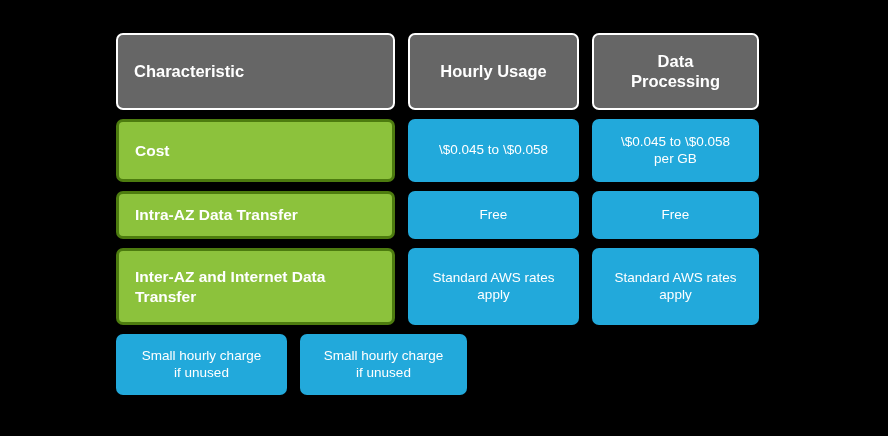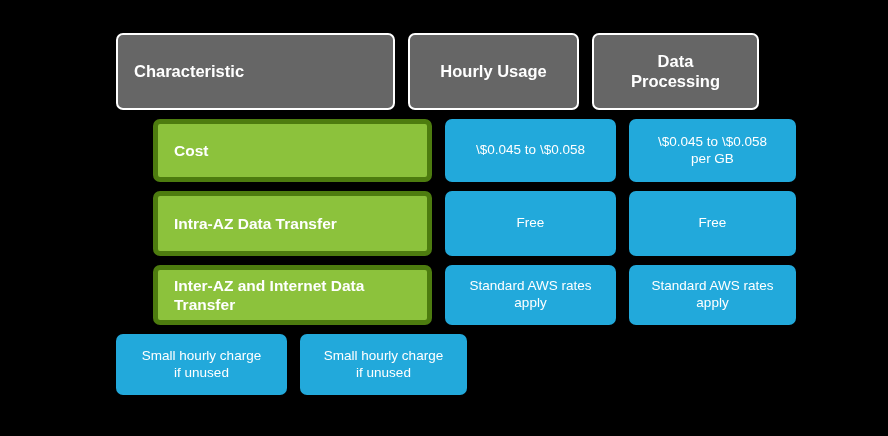--- a/index.html
+++ b/index.html
@@ -70,47 +70,46 @@
   }
   .cell.header.center {
     justify-content: center;
     text-align: center;
     padding: 0 10px;
   }
 
   
   .cell.label-green {
     background: #8CC23C;
-    border: 5px solid #4d7c0f;
+    border: 3px solid #4d7c0f;
     font-weight: bold;
     font-size: 15.5px;
     line-height: 1.25;
     justify-content: flex-start;
     padding-left: 16px;
     padding-right: 12px;
     text-align: left;
-    margin-left: 37px;
   }
 
   
   .cell.value-blue {
     background: #22A9DB;
     border: none;
     font-weight: normal;
     font-size: 13.5px;
     line-height: 1.25;
     justify-content: center;
     text-align: center;
     padding: 0 9px;
   }
 
   
   .row-cost     { height: 63px; }
-  .row-intra    { height: 65px; }
-  .row-inter    { height: 60px; }
+  .row-intra    { height: 48px; }
+  .row-inter    { height: 77px; }
   .row-elastic  { height: 61px; }
 
   .cell-text {
     display: block;
     width: 100%;
     white-space: pre-line;
   }
 </style>
 </head>
 <body>

